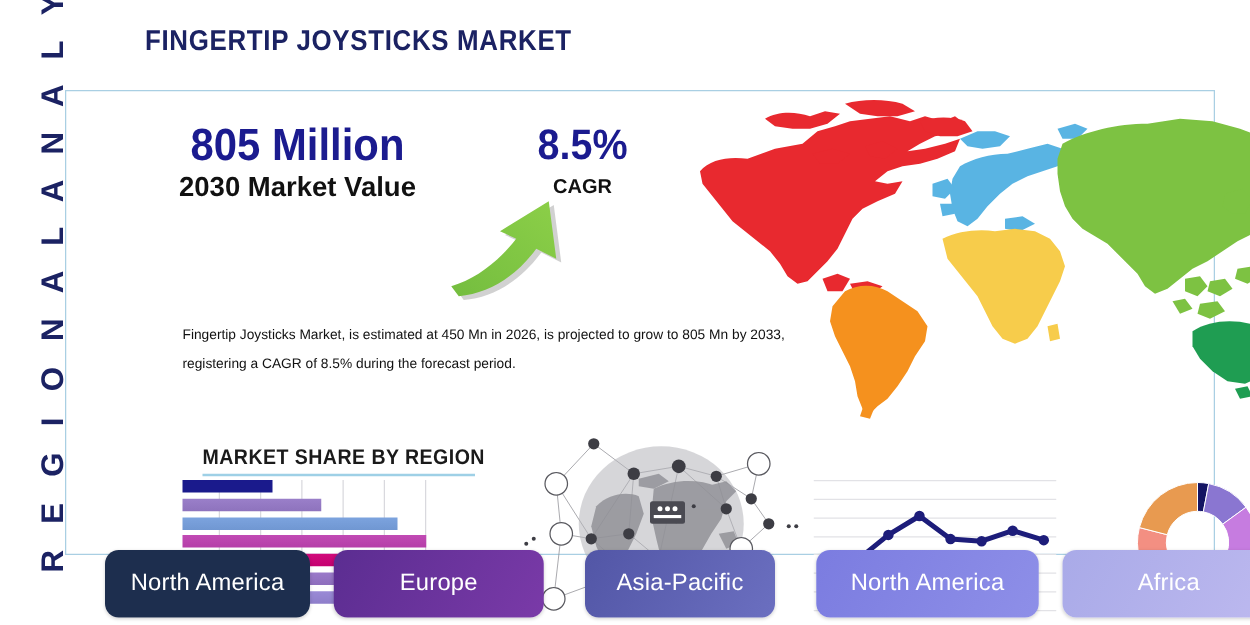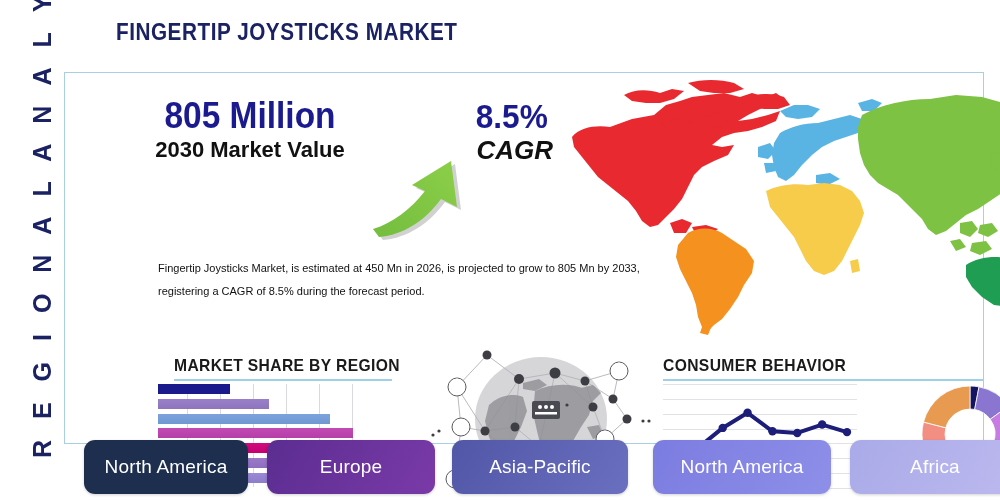--- a/index.html
+++ b/index.html
@@ -26,40 +26,40 @@
   .page-title{
     position:absolute;left:116px;top:19px;
     color:#1b2263;
     font-size:23px;font-weight:700;letter-spacing:.6px;
     transform:scaleX(.9);transform-origin:left center;
     white-space:nowrap;
   }
 
   
   .panel{
-    position:absolute;left:64px;top:72px;width:920px;height:372px;
+    position:absolute;left:52px;top:72px;width:920px;height:372px;
     border:1.5px solid #a9cfe3;border-right:1.5px solid #a9cfe3;
     box-sizing:border-box;background:transparent;padding-left:48px;
   }
 
   
   .kpi-wrap{position:absolute;left:0;top:0;width:520px;height:110px;}
   .kpi-left{position:absolute;left:60px;top:22px;width:250px;text-align:center;}
   .kpi-value{
     color:#1b1b8f;font-size:36px;font-weight:700;line-height:42px;
     transform:scaleX(.93);transform-origin:center;
     white-space:nowrap;
   }
   .kpi-label{
     color:#111;font-size:22px;font-weight:700;line-height:28px;
     white-space:nowrap;margin-top:-1px;
   }
-  .kpi-right{position:absolute;left:338px;top:22px;width:150px;text-align:right;}
+  .kpi-right{position:absolute;left:338px;top:22px;width:150px;text-align:center;}
   .kpi-right .kpi-value{font-size:34px;}
-  .kpi-right .kpi-label{font-size:26px;font-style:italic;}
+  .kpi-right .kpi-label{font-size:16px;}
 
   .arrow-wrap{position:absolute;left:300px;top:78px;width:120px;height:90px;}
 
   
   .desc{
     position:absolute;left:93px;top:184px;width:515px;
     color:#111;font-size:11px;line-height:22.5px;font-weight:400;
   }
 
   
@@ -334,24 +334,20 @@
         <rect x="105" y="62" width="28" height="18" rx="2" fill="#4a4a52"></rect>
         <g fill="#ffffff">
             <circle cx="113" cy="68" r="2"></circle>
             <circle cx="119" cy="68" r="2"></circle>
             <circle cx="125" cy="68" r="2"></circle>
             <rect x="108" y="73" width="22" height="2.5"></rect>
           </g>
       </svg>
     </div>
 
-    <div class="sec-head" style="left:598px;top:283px;width:320px;">
-      <div class="sec-title">CONSUMER BEHAVIOR</div>
-      <div class="sec-rule"></div>
-    </div>
 
     <div class="linechart">
       <div class="line-grid">
           <i style="top: 0px;"></i>
           <i style="top: 15px;"></i>
           <i style="top: 30px;"></i>
           <i style="top: 45px;"></i>
           <i style="top: 59px;"></i>
           <i style="top: 74px;"></i>
           <i style="top: 89px;"></i>
@@ -385,21 +381,21 @@
 
   </div>
 
   <div class="regions">
       <div class="region-btn" style="left: 0px; width: 164px; background: linear-gradient(120deg, rgb(29, 46, 78), rgb(29, 46, 78));">
         <span>North America</span>
       </div>
       <div class="region-btn" style="left: 183px; width: 168px; background: linear-gradient(120deg, rgb(91, 45, 145), rgb(122, 58, 168));">
         <span>Europe</span>
       </div>
-      <div class="region-btn" style="left: 368px; width: 176px; background: linear-gradient(120deg, rgb(82, 86, 166), rgb(107, 111, 192));">
+      <div class="region-btn" style="left: 384px; width: 152px; background: linear-gradient(120deg, rgb(82, 86, 166), rgb(107, 111, 192));">
         <span>Asia-Pacific</span>
       </div>
       <div class="region-btn" style="left: 569px; width: 178px; background: linear-gradient(120deg, rgb(123, 124, 224), rgb(142, 143, 232));">
         <span>North America</span>
       </div>
       <div class="region-btn" style="left: 766px; width: 170px; background: linear-gradient(120deg, rgb(169, 170, 232), rgb(189, 185, 239));">
         <span>Africa</span>
       </div>
     </div>
 

